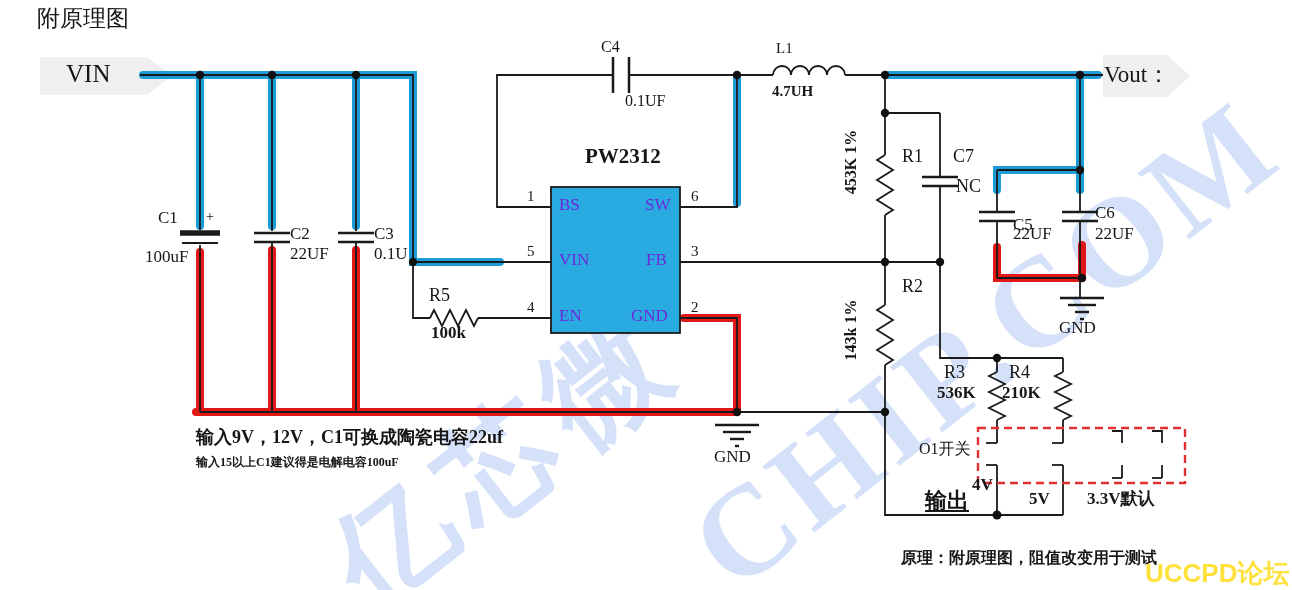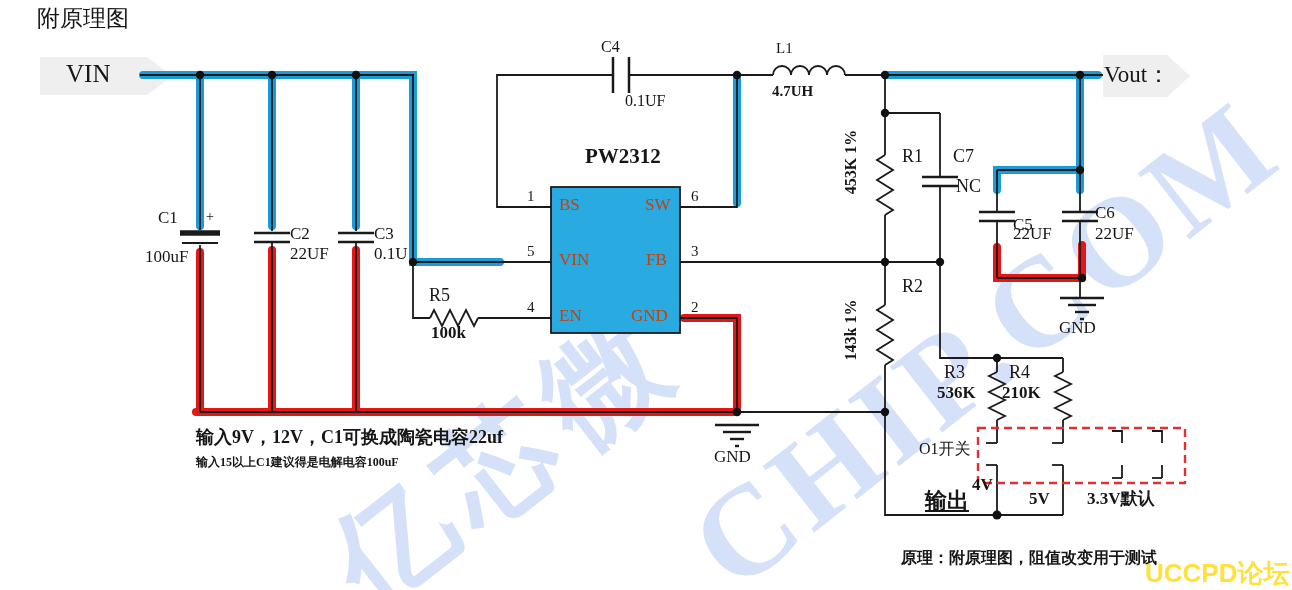--- a/index.html
+++ b/index.html
@@ -3,21 +3,21 @@
 <meta charset="utf-8">
 <style>
   html,body{margin:0;padding:0;background:#fff;}
   .canvas{position:relative;width:1292px;height:590px;background:#ffffff;overflow:hidden;
           font-family:"Liberation Serif","DejaVu Serif",serif;color:#161616;}
   .lbl{position:absolute;white-space:nowrap;line-height:1;z-index:3;}
   .bold{font-weight:bold;}
   .w600{font-weight:600;}
   .rot{position:absolute;transform:translate(-50%,-50%) rotate(-90deg);white-space:nowrap;
        font-weight:bold;z-index:3;}
-  .pinname{color:#c2410c;}
+  .pinname{color:#6d28d9;}
   svg.schem{position:absolute;left:0;top:0;z-index:2;}
   .wm{position:absolute;transform:translate(-50%,-50%) rotate(-38deg);white-space:nowrap;
       color:rgba(125,165,235,0.33);font-weight:bold;z-index:1;user-select:none;}
   .wm-forum{position:absolute;z-index:4;color:#ffe13b;
       font-family:"Liberation Sans","DejaVu Sans",sans-serif;font-weight:bold;}
 </style>
 </head>
 <body>
 
 <div class="canvas">

